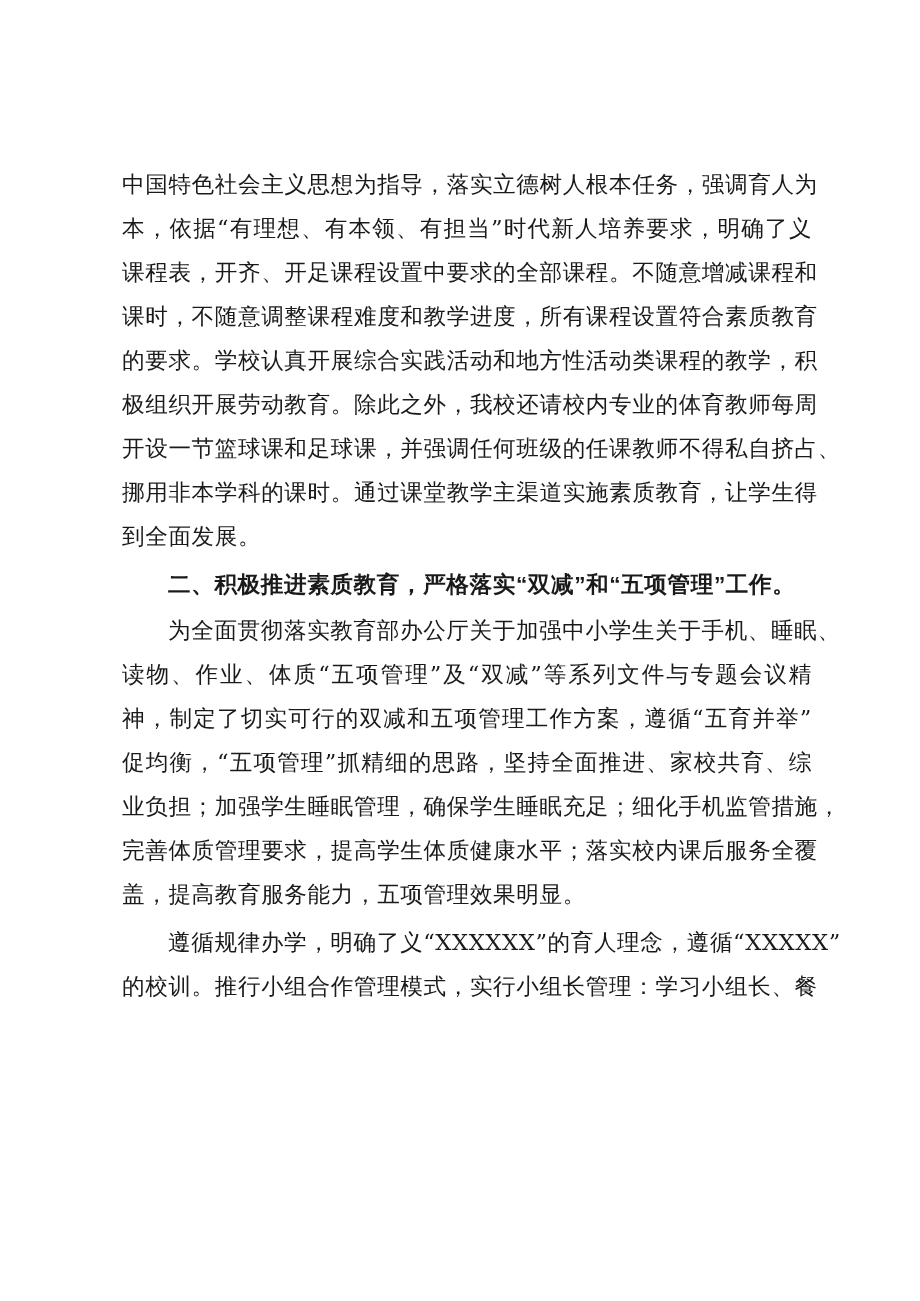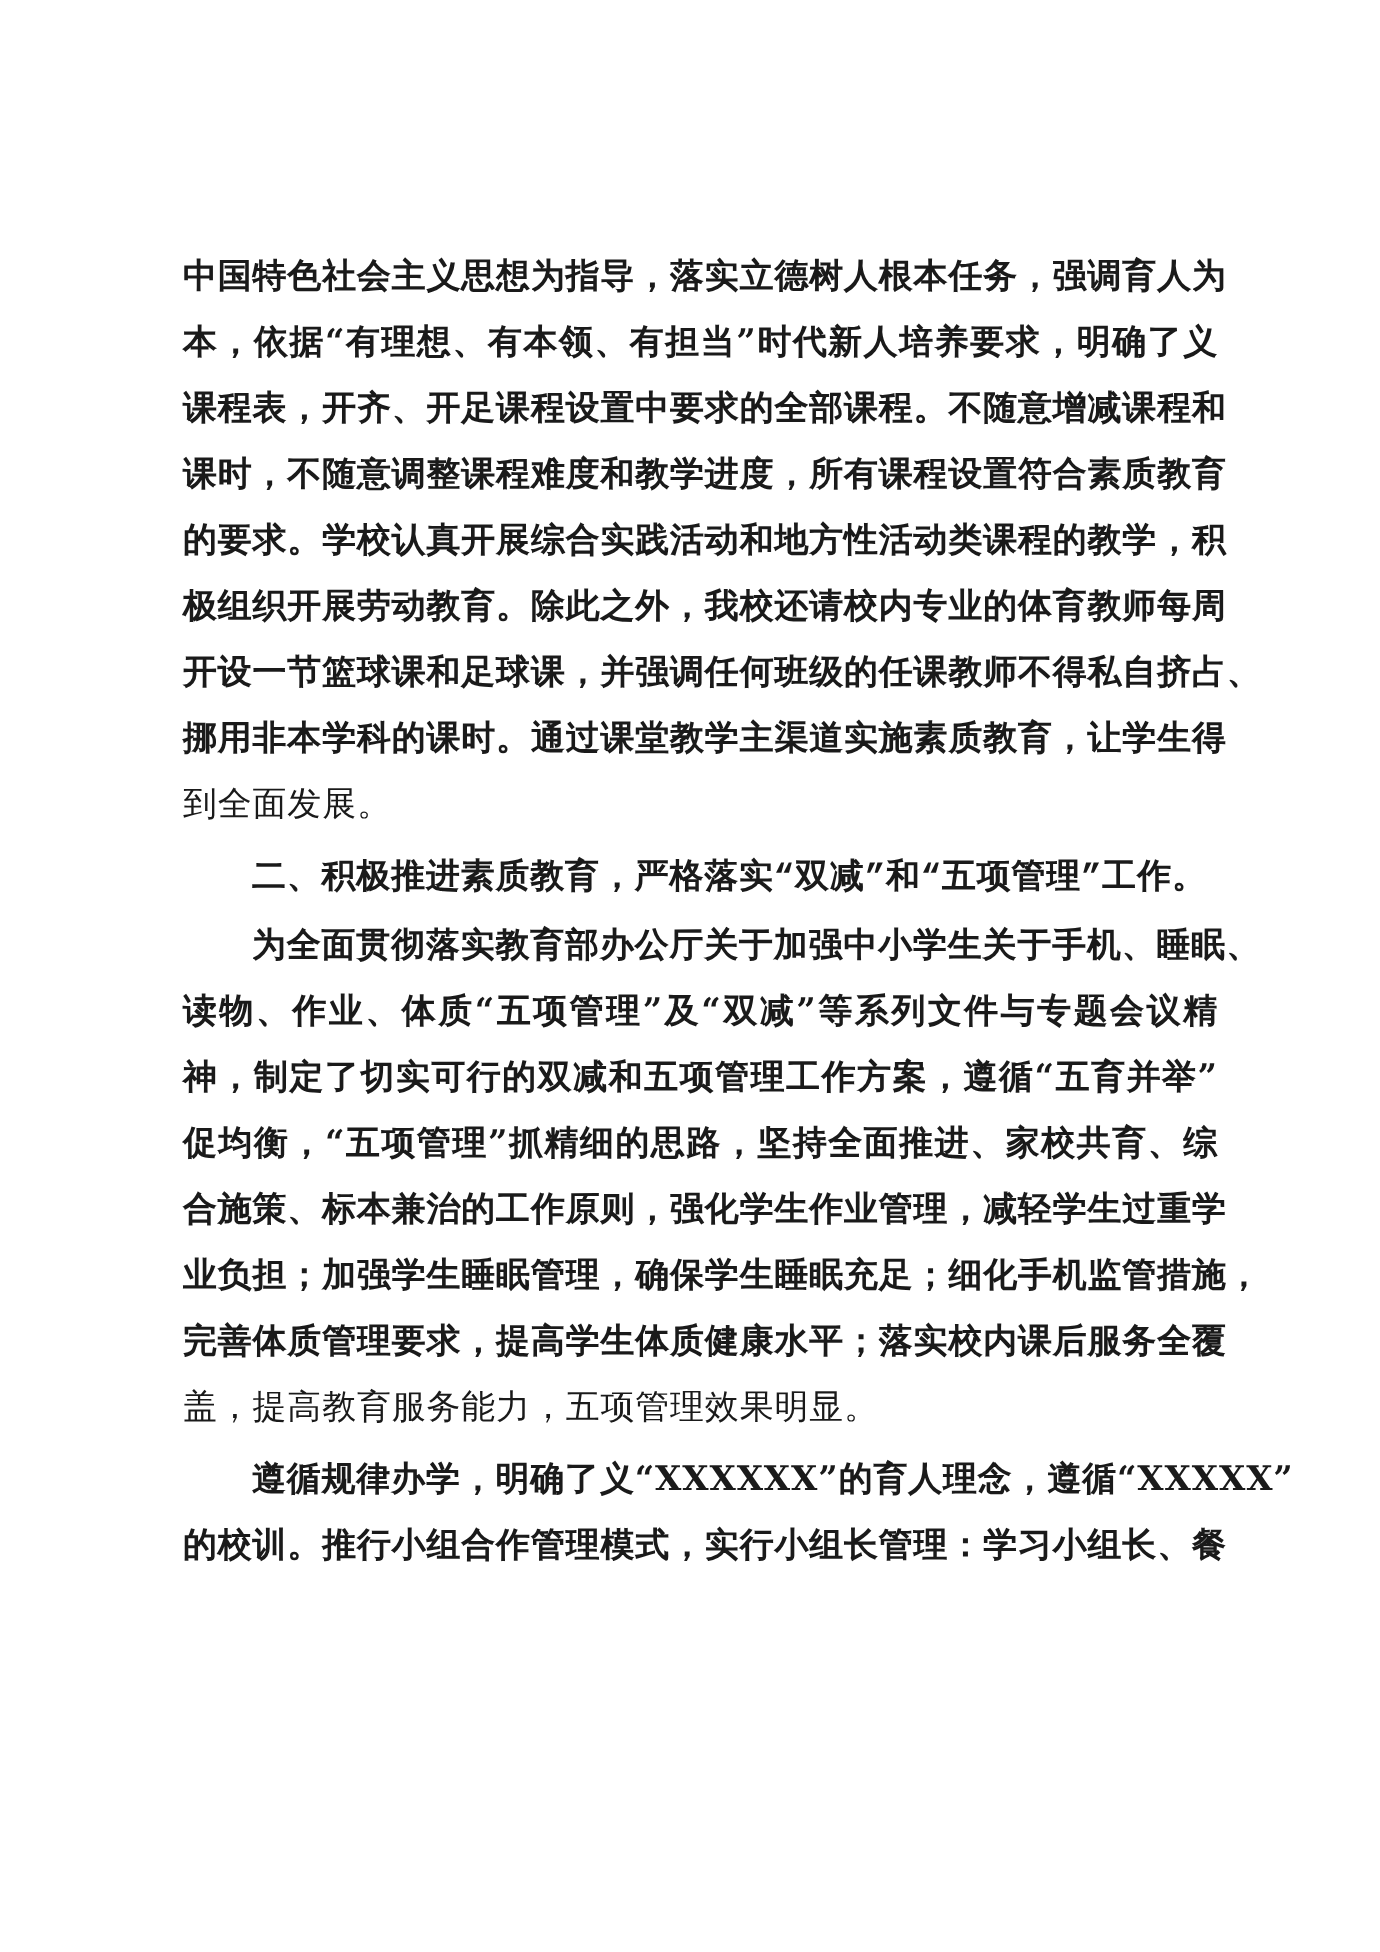--- a/index.html
+++ b/index.html
@@ -33,27 +33,26 @@
       height: 44px;
       line-height: 44px;
       font-size: 22.6px;
       white-space: nowrap;
       overflow: visible;
       letter-spacing: 0.6px;
     }
     .line.justify {
       text-align: justify;
       text-align-last: justify;
-      font-weight: bold;
     }
     .line.indent {
       padding-left: 46px;
     }
     .line.heading {
-      font-family: Liberation Mono, monospace;
+      font-family: Liberation Sans, sans-serif;
       font-weight: bold;
       padding-left: 46px;
       height: 46px;
       line-height: 46px;
       margin-top: 4px;
     }
     .line.gap-after-para {
       margin-top: 4px;
     }
   </style>
@@ -75,21 +74,20 @@
       <div class="line">到全面发展。</div>
     </div>
 
     <div class="line heading">二、积极推进素质教育，严格落实“双减”和“五项管理”工作。</div>
 
     <div>
       <div class="line justify indent">为全面贯彻落实教育部办公厅关于加强中小学生关于手机、睡眠、</div>
       <div class="line justify">读物、作业、体质“五项管理”及“双减”等系列文件与专题会议精</div>
       <div class="line justify">神，制定了切实可行的双减和五项管理工作方案，遵循“五育并举”</div>
       <div class="line justify">促均衡，“五项管理”抓精细的思路，坚持全面推进、家校共育、综</div>
-      <div class="line justify">合施策、标本兼治的工作原则，强化学生作业管理，减轻学生过重学</div>
       <div class="line justify">业负担；加强学生睡眠管理，确保学生睡眠充足；细化手机监管措施，</div>
       <div class="line justify">完善体质管理要求，提高学生体质健康水平；落实校内课后服务全覆</div>
       <div class="line">盖，提高教育服务能力，五项管理效果明显。</div>
     </div>
 
     <div>
       <div class="line justify indent gap-after-para">遵循规律办学，明确了义“XXXXXX”的育人理念，遵循“XXXXX”</div>
       <div class="line justify">的校训。推行小组合作管理模式，实行小组长管理：学习小组长、餐</div>
     </div>
 

